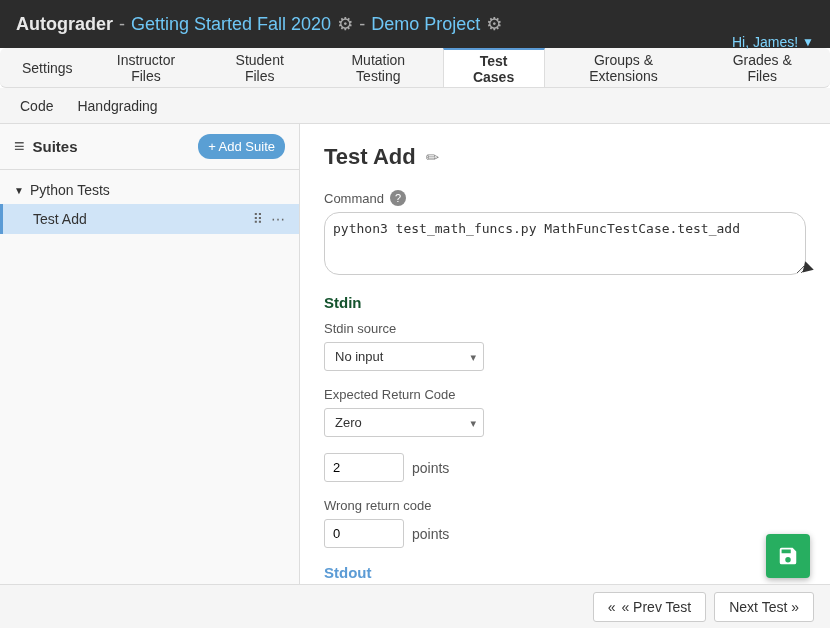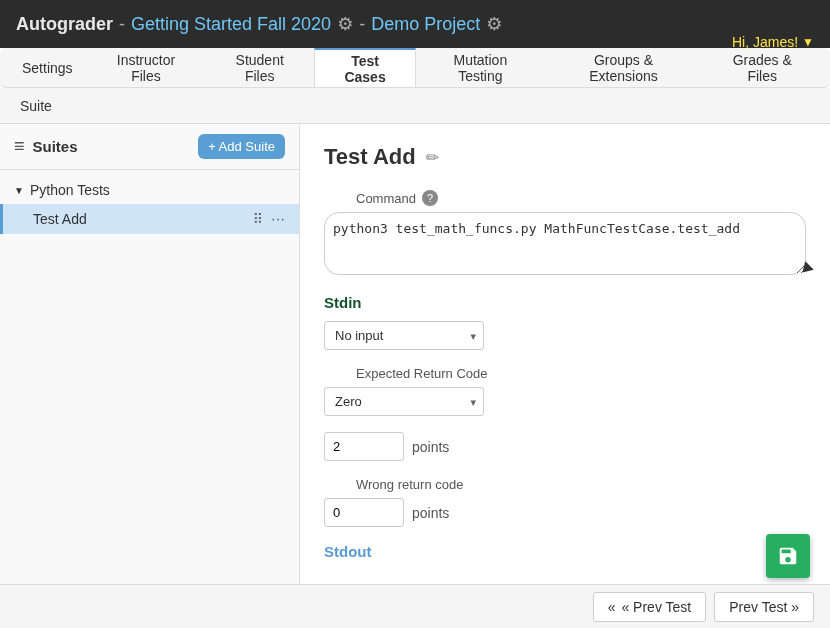--- a/index.html
+++ b/index.html
@@ -10,21 +10,21 @@
       background: #2c2c2c;
       color: #fff;
       padding: 0 16px;
       height: 48px;
       display: flex;
       align-items: center;
       justify-content: space-between;
     }
     #header-left { display: flex; align-items: center; gap: 6px; font-size: 18px; }
     #header-left .brand { color: #e8e8e8; font-weight: bold; }
-    #header-right { color: #fde047; display: flex; align-items: center; gap: 4px; cursor: pointer; margin-top: 36px; }
+    #header-right { color: #7dd3fc; display: flex; align-items: center; gap: 4px; cursor: pointer; margin-top: 36px; }
 
     
     #nav-tabs {
       background: #f5f5f5;
       border-bottom: 1px solid #ddd;
       display: flex;
       align-items: center;
       padding: 0 8px;
       height: 40px;
       border-radius: 6px;
@@ -88,21 +88,21 @@
       padding: 10px 14px;
       border-bottom: 1px solid #ddd;
     }
     #sidebar-title-group { display: flex; align-items: center; gap: 8px; }
     #sidebar-title { font-weight: bold; font-size: 15px; }
     #add-suite-btn {
       background: #5a9fd4;
       color: #fff;
       border: none;
       padding: 5px 10px;
-      border-radius: 6px;
+      border-radius: 12px;
       cursor: pointer;
       font-size: 13px;
       display: flex;
       align-items: center;
       gap: 4px;
     }
 
     .suite-group { padding: 6px 0; }
     .suite-label {
       display: flex;
@@ -151,21 +151,20 @@
       margin-bottom: 10px;
     }
 
     .field-label {
       font-size: 13px;
       color: #555;
       margin-bottom: 6px;
       display: flex;
       align-items: center;
       gap: 6px;
-      margin-left: 32px;
     }
     .help-icon {
       width: 16px; height: 16px;
       background: #888;
       color: #fff;
       border-radius: 50%;
       display: inline-flex;
       align-items: center;
       justify-content: center;
       font-size: 11px;
@@ -316,28 +315,29 @@
   <div id="header-right">
     <span>Hi, James!</span>
     <span style="font-size:12px">▼</span>
   </div>
 </div>
 
 <div id="nav-tabs">
   <button class="nav-tab">Settings</button>
   <button class="nav-tab">Instructor Files</button>
   <button class="nav-tab">Student Files</button>
+  <button class="nav-tab">Mutation Testing</button>
   <button class="nav-tab active">Test Cases</button>
-  <button class="nav-tab">Mutation Testing</button>
   <button class="nav-tab">Groups &amp; Extensions</button>
   <button class="nav-tab">Grades &amp; Files</button>
 </div>
 
 <div id="sub-nav">
-  <button class="sub-nav-btn">Suite</button>
+  <button class="sub-nav-btn">Code</button>
+  <button class="sub-nav-btn">Handgrading</button>
 </div>
 
 <div id="main-layout">
 
   <div id="sidebar">
     <div id="sidebar-header">
       <div id="sidebar-title-group">
         <span style="font-size:18px; cursor:pointer; color:#555">≡</span>
         <span id="sidebar-title">Suites</span>
       </div>
@@ -372,20 +372,21 @@
       <div class="field-label">
         <span>Command</span>
         <span class="help-icon">?</span>
       </div>
       <textarea class="command-textarea" rows="3" style="">python3 test_math_funcs.py MathFuncTestCase.test_add</textarea>
     </div>
 
     <div class="section-divider">
       <div class="section-label">Stdin</div>
       <div class="field-group">
+        <div class="field-label">Stdin source</div>
         <div class="select-wrapper">
           <select class="select-field">
             <option>No input</option>
             <option>Text</option>
             <option>File</option>
           </select>
           <span class="select-arrow">▾</span>
         </div>
       </div>
     </div>
@@ -429,15 +430,15 @@
     <path d="M17 3H5a2 2 0 0 0-2 2v14a2 2 0 0 0 2 2h14a2 2 0 0 0 2-2V7l-4-4zm-5 16a3 3 0 1 1 0-6 3 3 0 0 1 0 6zm3-10H5V5h10v4z"></path>
   </svg>
 </button>
 
 <div id="bottom-bar">
   <button class="nav-test-btn">
     <span>«</span>
     <span>« Prev Test</span>
   </button>
   <button class="nav-test-btn">
-    <span>Prev Test »</span>
+    <span>Next Test »</span>
   </button>
 </div>
 
 </body></html>

